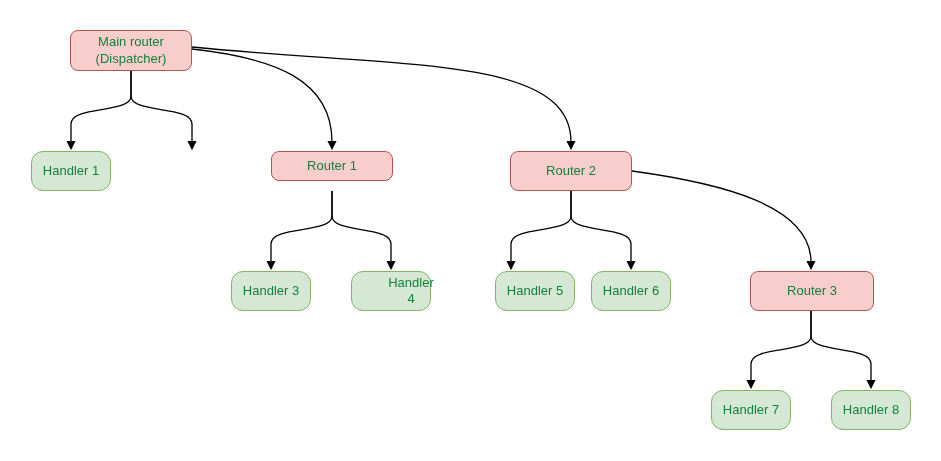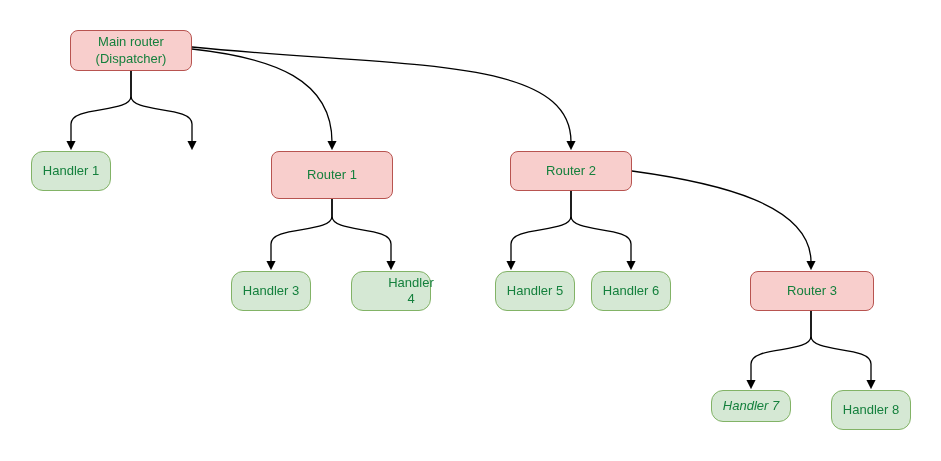--- a/index.html
+++ b/index.html
@@ -80,21 +80,21 @@
   <div class="node router" style="left:70px; top:30px; width:122px; height:41px;">
     <div>
       <div>Main router</div>
       <div>(Dispatcher)</div>
     </div>
   </div>
 
   <div class="node handler" style="left:31px; top:151px; width:80px; height:40px;">
     <span>Handler 1</span>
   </div>
-  <div class="node router" style="left:271px; top:151px; width:122px; height:48px;">
+  <div class="node router" style="left:271px; top:151px; width:122px; height:30px;">
     <span>Router 1</span>
   </div>
   <div class="node router" style="left:510px; top:151px; width:122px; height:40px;">
     <span>Router 2</span>
   </div>
 
   <div class="node handler" style="left:231px; top:271px; width:80px; height:40px;">
     <span>Handler 3</span>
   </div>
   <div class="node handler" style="left:351px; top:271px; width:80px; height:40px;padding-left:40px;">
@@ -103,20 +103,20 @@
   <div class="node handler" style="left:471px; top:271px; width:80px; height:40px;margin-left:24px;">
     <span>Handler 5</span>
   </div>
   <div class="node handler" style="left:591px; top:271px; width:80px; height:40px;">
     <span>Handler 6</span>
   </div>
   <div class="node router" style="left:750px; top:271px; width:124px; height:40px;">
     <span>Router 3</span>
   </div>
 
-  <div class="node handler" style="left:711px; top:390px; width:80px; height:32px;font-style:italic;">
+  <div class="node handler" style="left:711px; top:390px; width:80px; height:40px;">
     <span>Handler 7</span>
   </div>
   <div class="node handler" style="left:831px; top:390px; width:80px; height:40px;">
     <span>Handler 8</span>
   </div>
 
 </div>
 
 </body></html>

